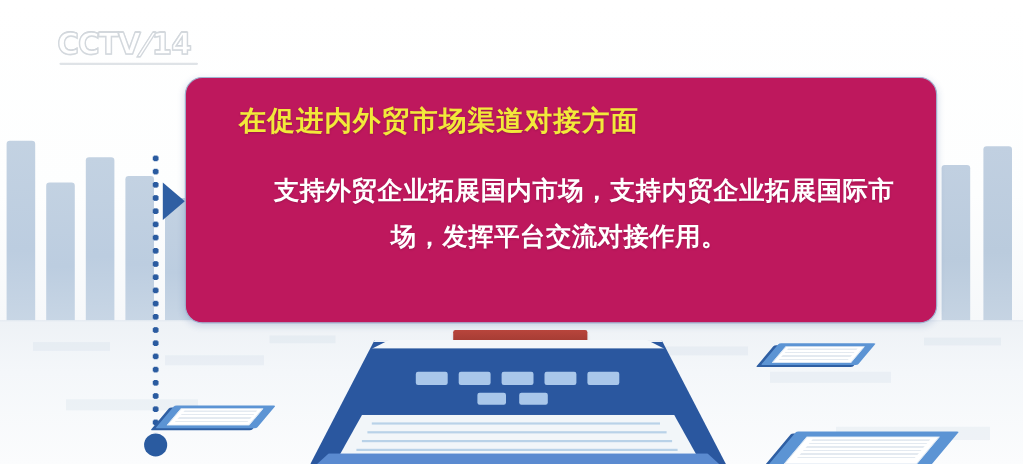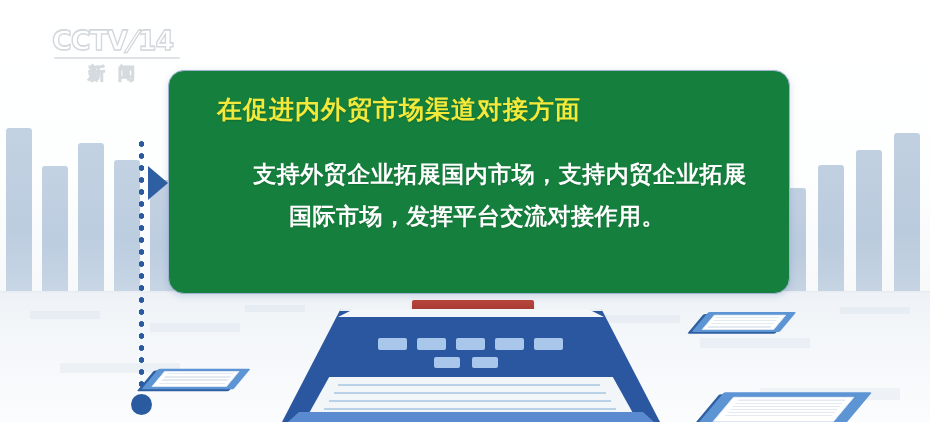--- a/index.html
+++ b/index.html
@@ -107,22 +107,22 @@
     position:absolute; left:148px; top:166px;
     width:0; height:0;
     border-top:17px solid transparent;
     border-bottom:17px solid transparent;
     border-left:20px solid #2f5fa3;
   }
 
   
   .panel {
     position:absolute; left:168px; top:70px;
-    width:622px; height:224px;
-    background:#15803d;
+    width:684px; height:224px;
+    background:#be185d;
     border-radius:16px;
     border:1.5px solid #9fb4d0;
     box-shadow:0 2px 7px rgba(40,80,150,0.18);
     padding:22px 30px 0 30px;
   }
   .panel-title {
     color:#f2e93a;
     font-size:25px;
     font-weight:bold;
     letter-spacing:1px;
@@ -242,21 +242,20 @@
       <div class="floor-tile" style="left:840px; top:14px; width:70px; height:7px;"></div>
       <div class="floor-tile" style="left:60px;  top:70px; width:120px; height:10px;"></div>
       <div class="floor-tile" style="left:430px; top:10px; width:90px; height:7px;"></div>
       <div class="floor-tile" style="left:760px; top:95px; width:140px; height:12px;"></div>
     </div>
   </div>
 
   <div class="logo">
     <div class="logo-main"><span>CCTV</span><span class="logo-slash">/</span><span>14</span></div>
     <div class="logo-rule"></div>
-    <div class="logo-sub">新闻</div>
   </div>
 
   <div class="dotline"></div>
   <div class="arrow"></div>
   <div class="dot-end"></div>
 
   <div class="panel">
     <div class="panel-title">在促进内外贸市场渠道对接方面</div>
     <div class="panel-body">支持外贸企业拓展国内市场，支持内贸企业拓展国际市场，发挥平台交流对接作用。</div>
   </div>

